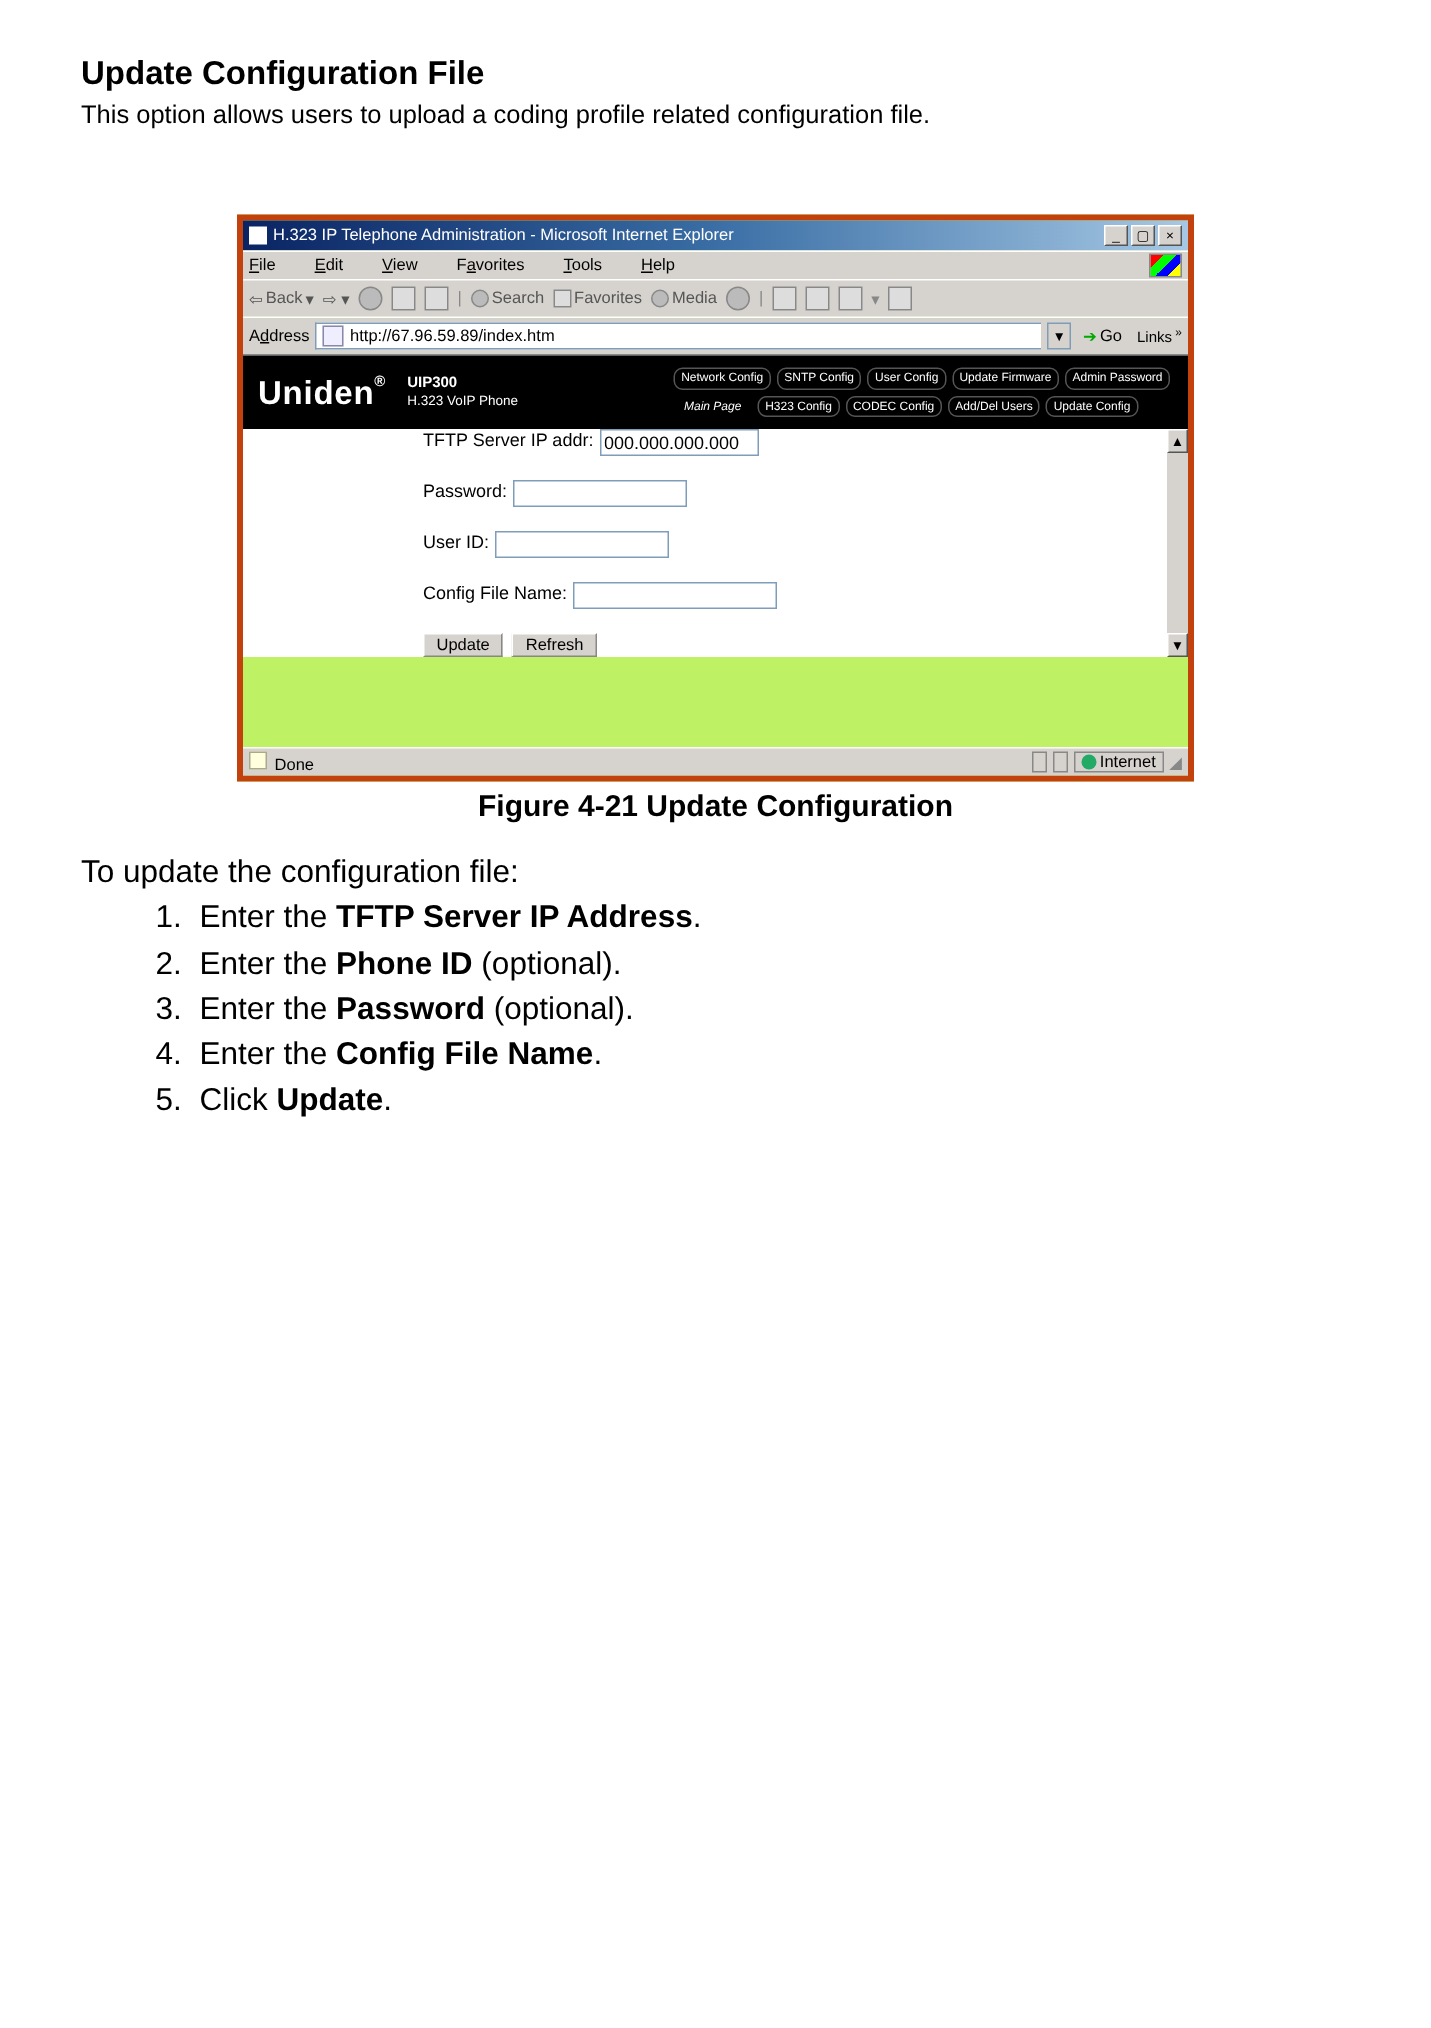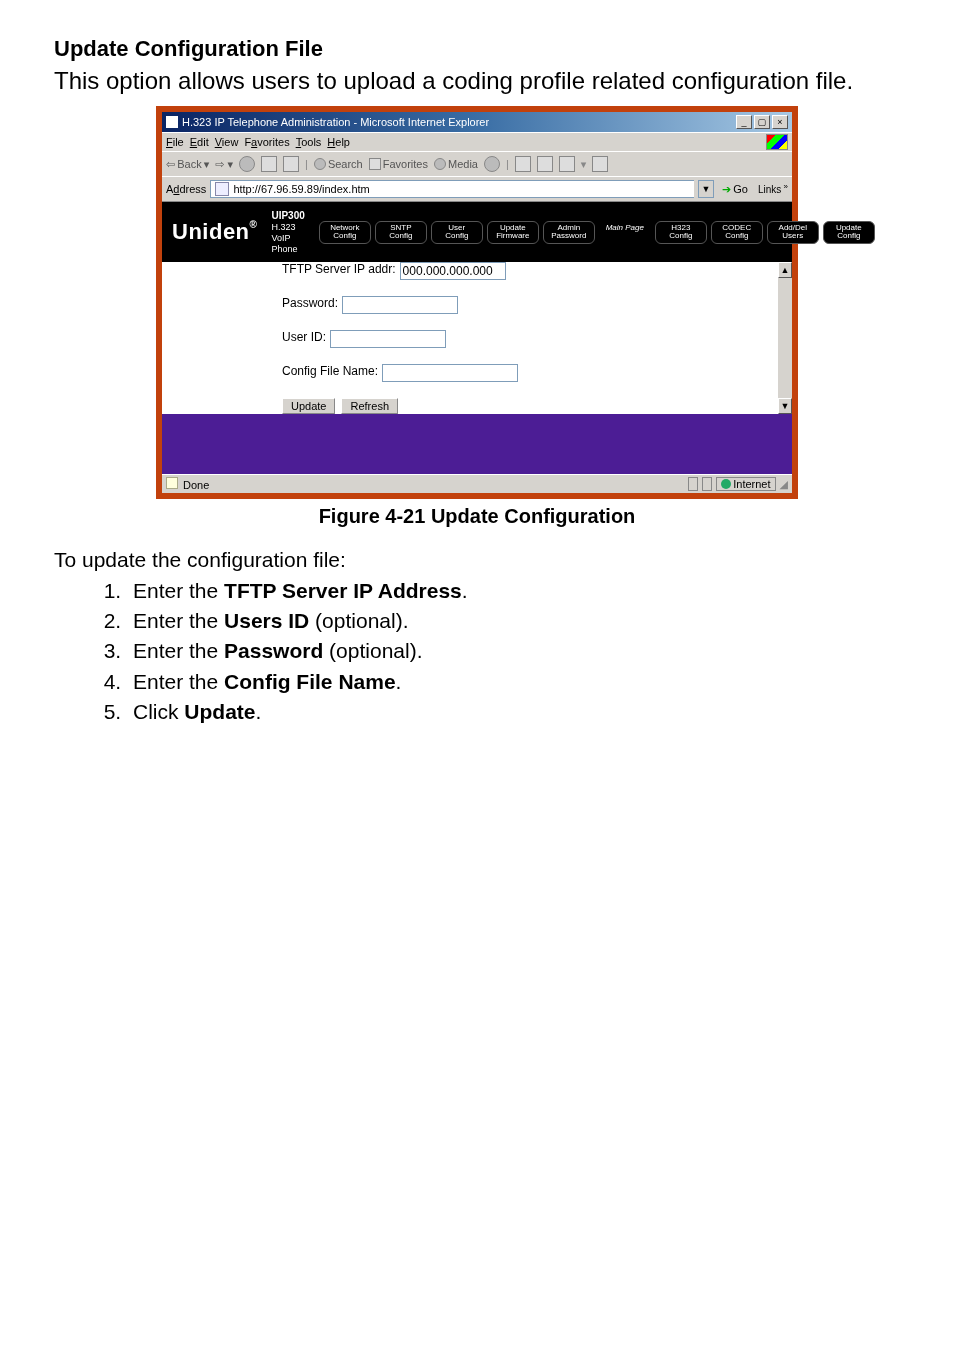--- a/index.html
+++ b/index.html
@@ -12,37 +12,38 @@
   .page {
     padding: 36px 54px 0 54px;
     box-sizing: border-box;
   }
   h1 {
     font-size: 22px;
     font-weight: bold;
     margin: 0 0 4px 0;
   }
   .intro {
-    font-size: 24px;
+    font-size: 17px;
     margin: 0 0 10px 0;
     line-height: 1.25;
   }
   .figure-wrap {
     display: flex;
     justify-content: center;
     margin-top: 8px;
     margin-bottom: 6px;
   }
   .ie-window {
     width: 630px;
-    background: #4c1d95;
-    border: 6px solid #c2410c;
+    background: #bef264;
+    border: 4px solid #c2410c;
     position: relative;
     font-family: Tahoma, Arial, sans-serif;
     font-size: 11px;
+    margin-top: 46px;
   }
   .titlebar {
     background: linear-gradient(to right, #0a2463, #3a6ea5, #a6c8e4);
     color: #fff;
     font-size: 11px;
     padding: 2px 4px;
     display: flex;
     justify-content: space-between;
     align-items: center;
     height: 16px;
@@ -73,21 +74,21 @@
     line-height:1;
   }
   .menubar {
     display: flex;
     align-items: center;
     padding: 1px 4px;
     border-top:1px solid #fff;
     background:#d6d3ce;
     justify-content: space-between;
   }
-  .menubar .menus { display:flex; gap:6px; }
+  .menubar .menus { display:flex; gap:26px; }
   .menubar .menus span { font-size:11px; }
   .menubar .menus span u { text-decoration: underline; }
   .menubar .win-logo {
     width:20px; height:14px;
     background: linear-gradient(135deg,#f00 0 25%, #0f0 25% 50%, #00f 50% 75%, #ff0 75% 100%);
     border:1px solid #888;
   }
   .toolbar {
     display:flex;
     align-items:center;
@@ -158,20 +159,21 @@
   }
   .logo sup{ font-size:10px; vertical-align: top;}
   .model {
     font-size:9px;
     line-height:1.2;
   }
   .model .m1{ font-weight:bold; font-size:10px;}
   .navtabs {
     margin-left:auto;
     display:flex;
+    flex-direction:column;
     gap:4px;
     padding-right:2px;
   }
   .navrow{
     display:flex;
     gap:4px;
   }
   .navtab {
     font-size:8px;
     text-align:center;
@@ -428,20 +430,20 @@
 
     </div>
   </div>
 
   <div class="caption">Figure 4-21 Update Configuration</div>
 
   <div class="instructions">
     <div class="lead">To update the configuration file:</div>
     <ol>
       <li><span>Enter the </span><b>TFTP Server IP Address</b><span>.</span></li>
-      <li><span>Enter the </span><b>Users ID</b><span> (optional).</span></li>
+      <li><span>Enter the </span><b>Phone ID</b><span> (optional).</span></li>
       <li><span>Enter the </span><b>Password</b><span> (optional).</span></li>
       <li><span>Enter the </span><b>Config File Name</b><span>.</span></li>
       <li><span>Click </span><b>Update</b><span>.</span></li>
     </ol>
   </div>
 
 </div>
 
 </body></html>

